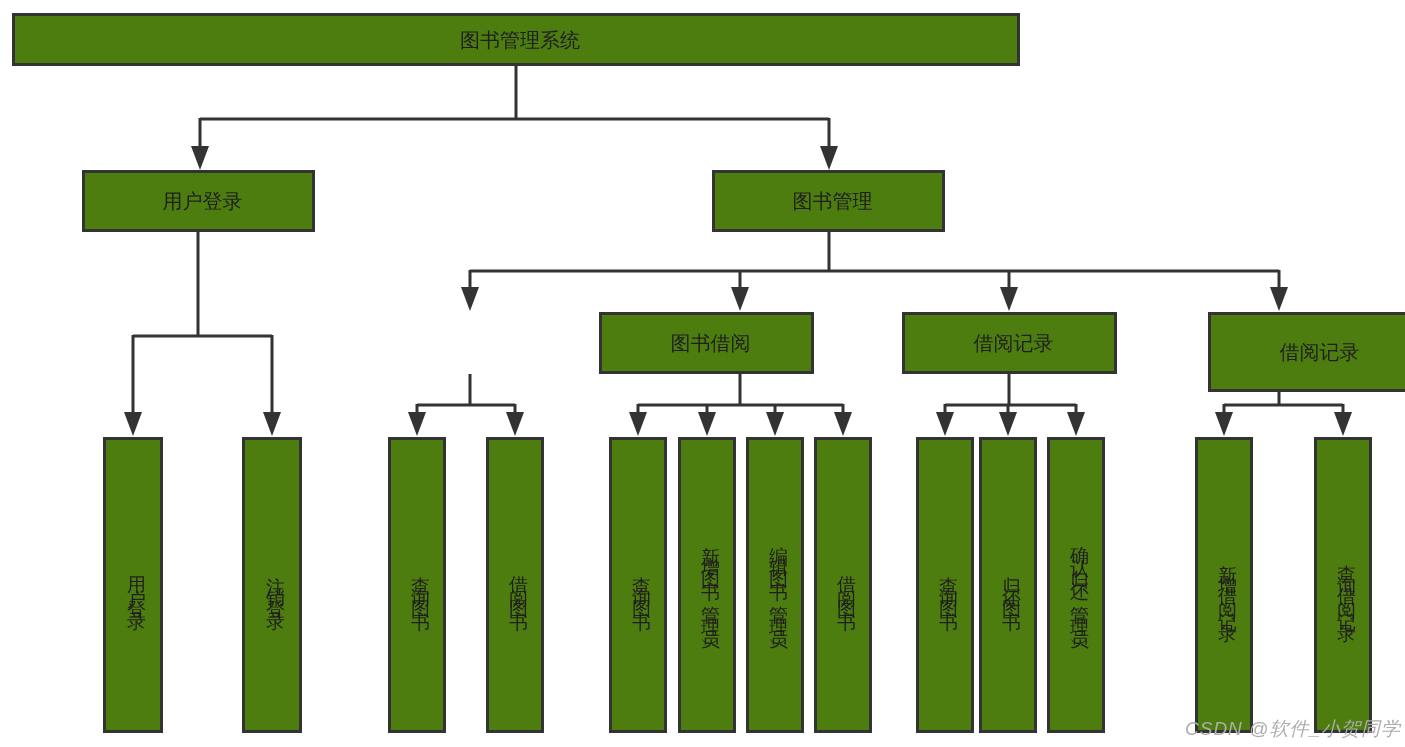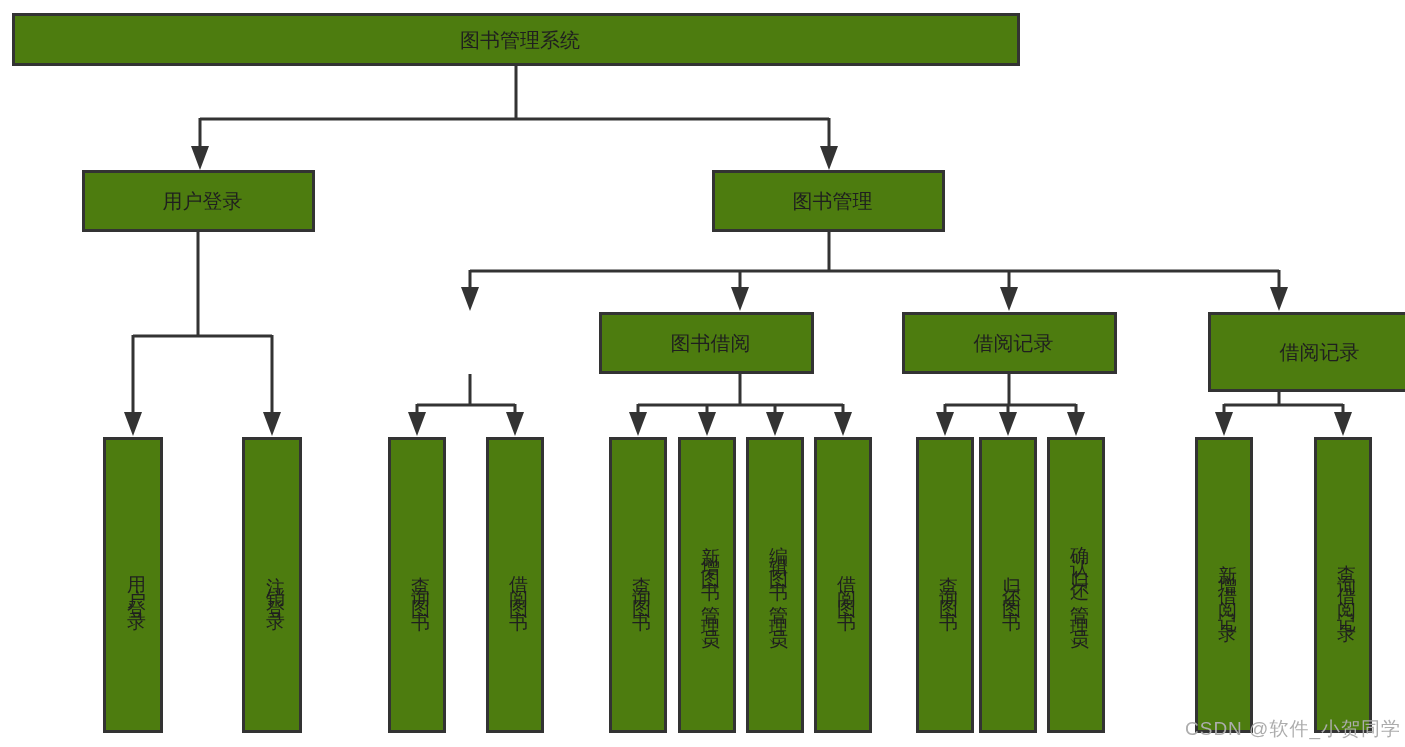--- a/index.html
+++ b/index.html
@@ -47,20 +47,21 @@
   }
   #watermark {
     position: absolute;
     left: 1185px;
     top: 716px;
     z-index: 2;
     color: #adadad;
     font-size: 19px;
     white-space: nowrap;
     letter-spacing: 1px;
+    font-style: italic;
   }
 </style>
 </head>
 <body>
 
 <div id="canvas">
 
   <svg id="wires" width="1405" height="747" viewBox="0 0 1405 747">
     <g stroke="#333333" stroke-width="3" fill="none">
 

